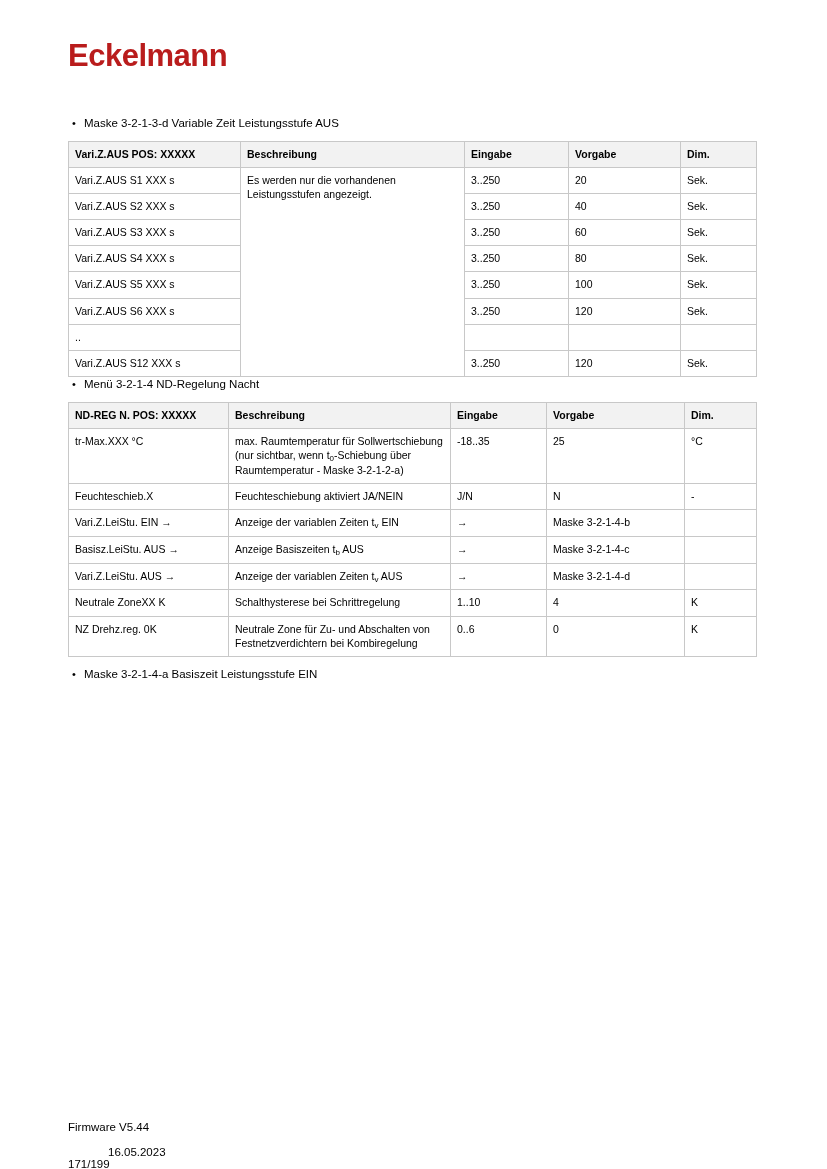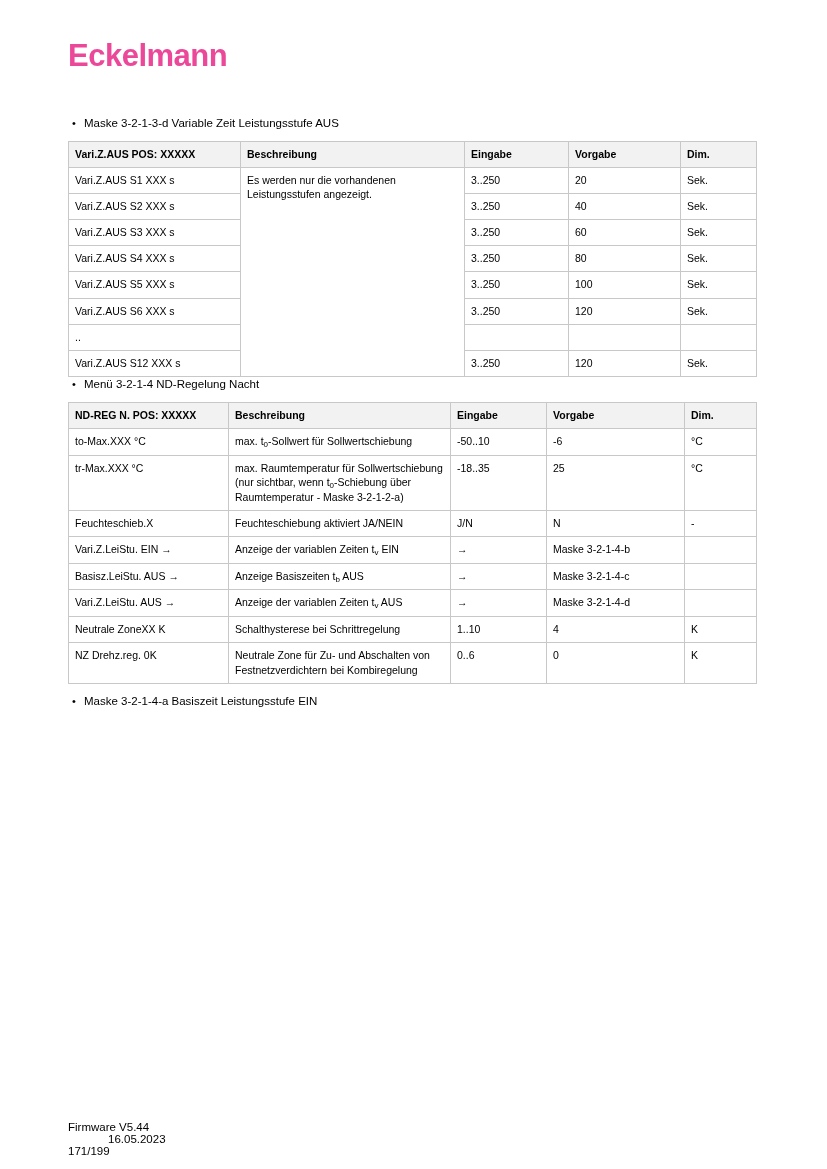--- a/index.html
+++ b/index.html
@@ -21,21 +21,21 @@
     height: 1169px;
     padding: 0;
   }
   .logo {
     position: absolute;
     left: 68px;
     top: 38px;
     font-size: 31px;
     font-weight: bold;
     letter-spacing: -0.5px;
-    color: #ec4899;
+    color: #b91c1c;
   }
   .content {
     position: absolute;
     left: 68px;
     top: 116px;
     width: 690px;
   }
   .bullet-line {
     display: flex;
     align-items: flex-start;
@@ -88,21 +88,21 @@
   .footer {
     position: absolute;
     left: 68px;
     top: 1121px;
     width: 690px;
     font-size: 11.5px;
     display: flex;
     justify-content: space-between;
     flex-direction: column;
   }
-  .footer .mid { margin-left: 40px; }
+  .footer .mid { margin-left: 40px; margin-top: 13px; }
   .footer .right { }
 </style>
 </head>
 <body>
 
 <div class="page">
 
   <div class="logo">Eckelmann</div>
 
   <div class="content">
@@ -200,27 +200,20 @@
         <tr>
           <th>ND-REG N. POS: XXXXX</th>
           <th>Beschreibung</th>
           <th>Eingabe</th>
           <th>Vorgabe</th>
           <th>Dim.</th>
         </tr>
       </thead>
       <tbody>
         <tr>
-          <td>to-Max.XXX °C</td>
-          <td><span>max. t</span><sub>0</sub><span>-Sollwert für Sollwertschiebung</span></td>
-          <td>-50..10</td>
-          <td>-6</td>
-          <td>°C</td>
-        </tr>
-        <tr>
           <td>tr-Max.XXX °C</td>
           <td><span>max. Raumtemperatur für Sollwertschiebung (nur sichtbar, wenn t</span><sub>0</sub><span>-Schiebung über Raumtemperatur - Maske 3-2-1-2-a)</span></td>
           <td>-18..35</td>
           <td>25</td>
           <td>°C</td>
         </tr>
         <tr>
           <td>Feuchteschieb.X</td>
           <td>Feuchteschiebung aktiviert JA/NEIN</td>
           <td>J/N</td>

